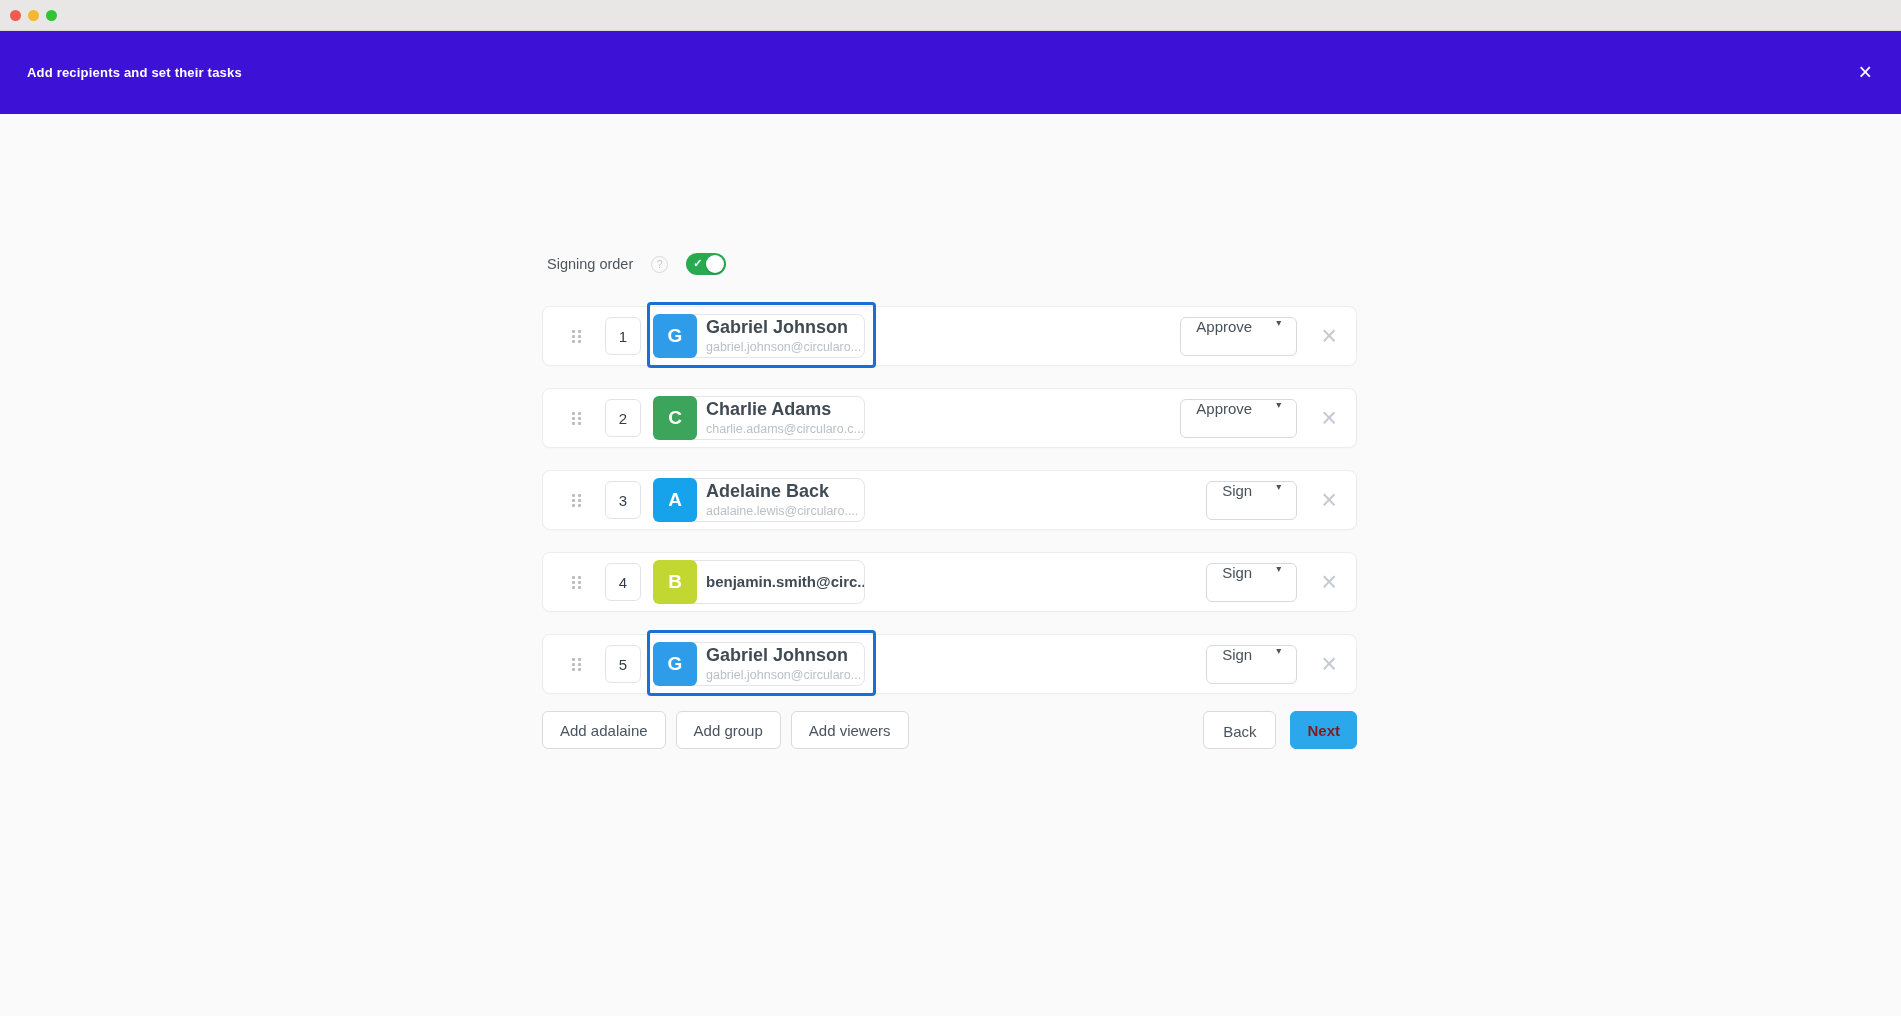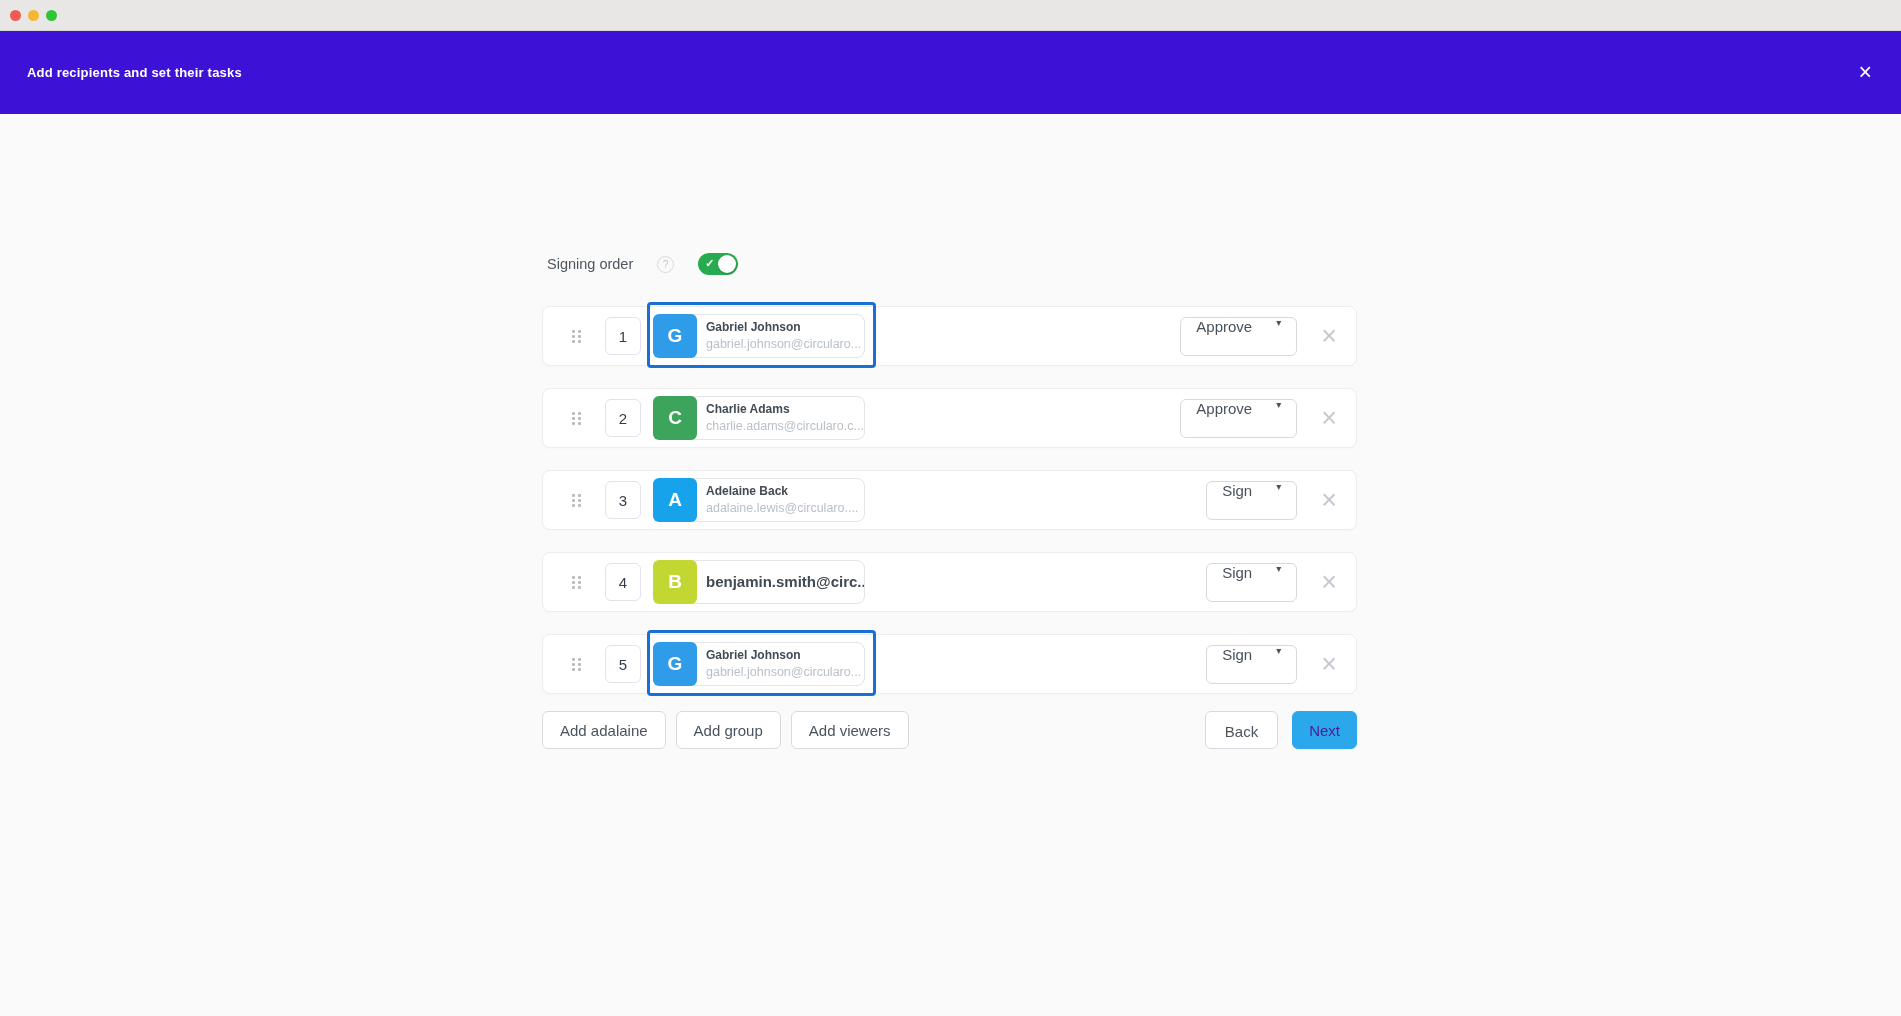--- a/index.html
+++ b/index.html
@@ -14,21 +14,21 @@
 
   
   .header { position:absolute; top:31px; left:0; right:0; height:83px; background:var(--purple,#3d12d6);
             display:flex; align-items:center; justify-content:space-between; padding:0 29px 0 27px; }
   .title { color:#ffffff; font-size:13px; font-weight:700; letter-spacing:.2px; }
   .close { color:#ffffff; font-size:23px; font-weight:400; line-height:1; cursor:pointer; }
 
   
   .content { position:absolute; top:114px; left:0; right:0; bottom:0; background:#fafafa; }
 
-  .signing-order { position:absolute; left:547px; top:139px; height:22px; display:flex; align-items:center; gap:24px; }
+  .signing-order { position:absolute; left:547px; top:139px; height:22px; display:flex; align-items:center; gap:18px; }
   .so-label { font-size:14.5px; color:#4d565f; }
   .help { width:17px; height:17px; border:1px solid #d9d9dc; border-radius:50%; color:#c3c6cb;
           font-size:10.5px; display:flex; align-items:center; justify-content:center; cursor:pointer; }
   .toggle { position:relative; width:40px; height:22px; border-radius:11px; background:var(--green,#28ab50);
             display:inline-block; cursor:pointer; }
   .toggle .check { position:absolute; left:7px; top:50%; transform:translateY(-52%); color:#fff;
                    font-size:11px; font-weight:700; }
   .toggle .knob { position:absolute; right:2px; top:2px; width:18px; height:18px; border-radius:50%;
                   background:#fff; box-shadow:0 1px 2px rgba(0,0,0,.2); }
 
@@ -44,21 +44,21 @@
 
   .order { width:36px; height:38px; margin-left:24px; background:#fff; border:1px solid #e3e2ec;
            border-radius:6px; display:flex; align-items:center; justify-content:center;
            font-size:15px; color:#333d4b; cursor:text; }
 
   .chip { margin-left:12px; height:44px; width:212px; background:#fff; border:1px solid #e4e4ea;
           border-radius:8px; display:flex; align-items:center; cursor:pointer; }
   .avatar { width:44px; height:44px; margin:-1px 0 -1px -1px; border-radius:6px; flex:none;
             color:#fff; font-size:19px; font-weight:700; display:flex; align-items:center; justify-content:center; }
   .chip-text { display:flex; flex-direction:column; justify-content:center; gap:2px; padding:0 8px 0 9px; overflow:hidden; }
-  .name { font-size:12px; font-weight:700; color:#414b54; line-height:1.15; white-space:nowrap; }
+  .name { font-size:18px; font-weight:700; color:#414b54; line-height:1.15; white-space:nowrap; }
   .email { font-size:12.5px; color:#b9c0c8; line-height:1.15; white-space:nowrap; }
   .row.email-only .email { font-size:15px; font-weight:700; color:#414b54; }
 
   .outline { display:none; position:absolute; left:104px; top:-5px; width:229px; height:66px;
              border:3px solid var(--sel-blue,#1a70d2); border-radius:4px; pointer-events:none; }
   .row.selected .outline { display:block; }
 
   .task { margin-left:auto; height:39px; background:#fff; border:1px solid #d9d9dd; border-radius:6px;
           display:flex; gap:24px; padding:0 15px; font-family:inherit;
           font-size:15px; color:#48525b; cursor:pointer; }
@@ -66,21 +66,21 @@
 
   .remove { margin-left:24px; font-size:27px; font-weight:300; color:#c3c9d0; line-height:1;
             cursor:pointer; }
 
   
   .footer { position:absolute; left:542px; top:597px; width:815px; display:flex; align-items:center; gap:10px; }
   .btn { height:38px; background:#fff; border:1px solid #dadade; border-radius:6px; padding:0 17px;
          font-family:inherit; font-size:15px; color:#4a545e; cursor:pointer; }
   .btn.back { margin-left:auto; padding:11px 19px; }
   .btn.next { background:var(--next-blue,#2ba7eb); border:1px solid var(--next-blue,#2ba7eb);
-              color:#4c1d95; font-weight:400; padding:0 16px; margin-left:4px; }
+              color:#7f1d1d; font-weight:700; padding:0 16px; margin-left:4px; }
 </style>
 </head>
 <body>
 
 <div class="page">
 
   <div class="chrome">
     <span class="light" style="background: rgb(241, 91, 80);"></span>
     <span class="light" style="background: rgb(245, 183, 47);"></span>
     <span class="light" style="background: rgb(47, 198, 54);"></span>

